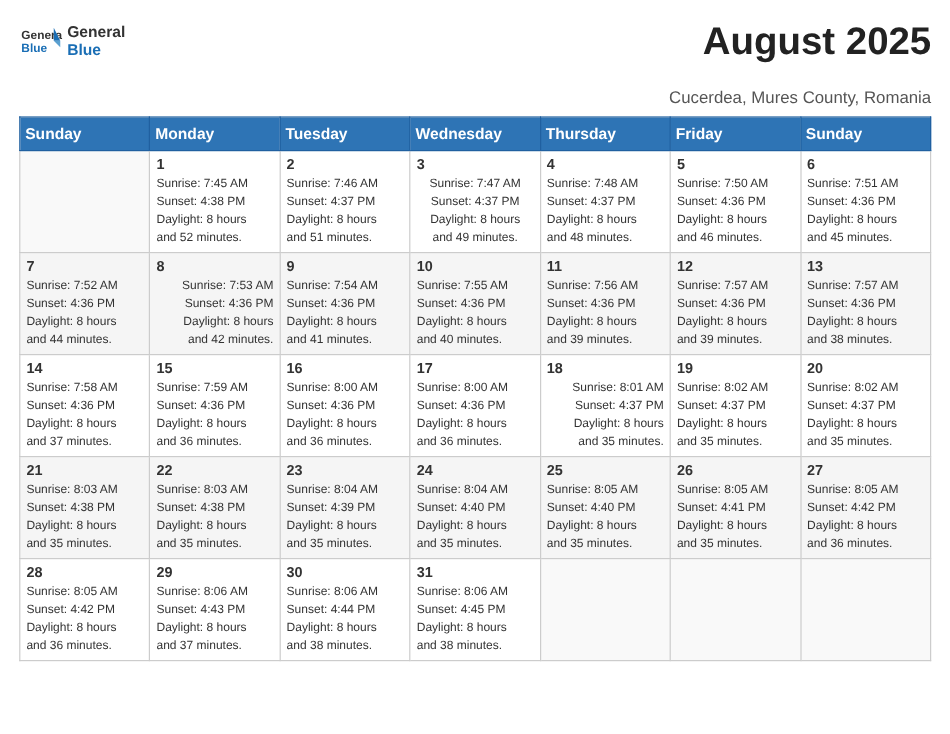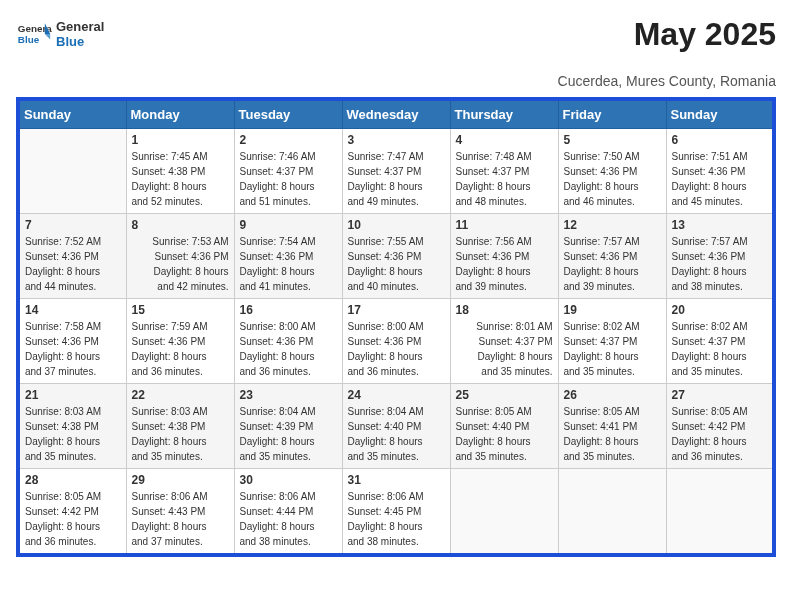--- a/index.html
+++ b/index.html
@@ -34,21 +34,21 @@
       color: #222;
     }
     .subtitle {
       font-size: 14px;
       color: #555;
       margin-top: 20px;
     }
     .calendar {
       width: 100%;
       border-collapse: collapse;
-      border: 4px solid #1d4ed8;
+      border: 1px solid #1d4ed8;
     }
     .calendar th {
       background-color: #2e74b5;
       color: #fff;
       font-size: 13px;
       font-weight: bold;
       padding: 6px 4px;
       text-align: left;
       border: 1px solid #2060a0;
     }
@@ -90,21 +90,21 @@
       <text x="2" y="30" font-size="11" font-weight="bold" fill="#1a6eb5">Blue</text>
       <polygon points="32,8 38,20 32,20" fill="#1a6eb5"></polygon>
       <polygon points="32,20 38,20 38,26" fill="#5aa0d0"></polygon>
     </svg>
     <div>
       <div style="font-size:13px;font-weight:bold;color:#333;">General</div>
       <div style="font-size:13px;font-weight:bold;color:#1a6eb5;">Blue</div>
     </div>
   </div>
   <div class="title-area">
-    <div class="month-title">May 2025</div>
+    <div class="month-title">August 2025</div>
     <div class="subtitle">Cucerdea, Mures County, Romania</div>
   </div>
 </div>
 
 <table class="calendar">
   <thead>
     <tr>
         <th>Sunday</th>
         <th>Monday</th>
         <th>Tuesday</th>
@@ -126,21 +126,21 @@
         </td>
         <td>
           <span class="day-number">2</span>
           <div class="day-info" style="white-space: pre-line;">Sunrise: 7:46 AM
 Sunset: 4:37 PM
 Daylight: 8 hours
 and 51 minutes.</div>
         </td>
         <td>
           <span class="day-number">3</span>
-          <div class="day-info" style="white-space: pre-line;">Sunrise: 7:47 AM
+          <div class="day-info" style="white-space: pre-line; text-align: center;">Sunrise: 7:47 AM
 Sunset: 4:37 PM
 Daylight: 8 hours
 and 49 minutes.</div>
         </td>
         <td>
           <span class="day-number">4</span>
           <div class="day-info" style="white-space: pre-line;">Sunrise: 7:48 AM
 Sunset: 4:37 PM
 Daylight: 8 hours
 and 48 minutes.</div>

